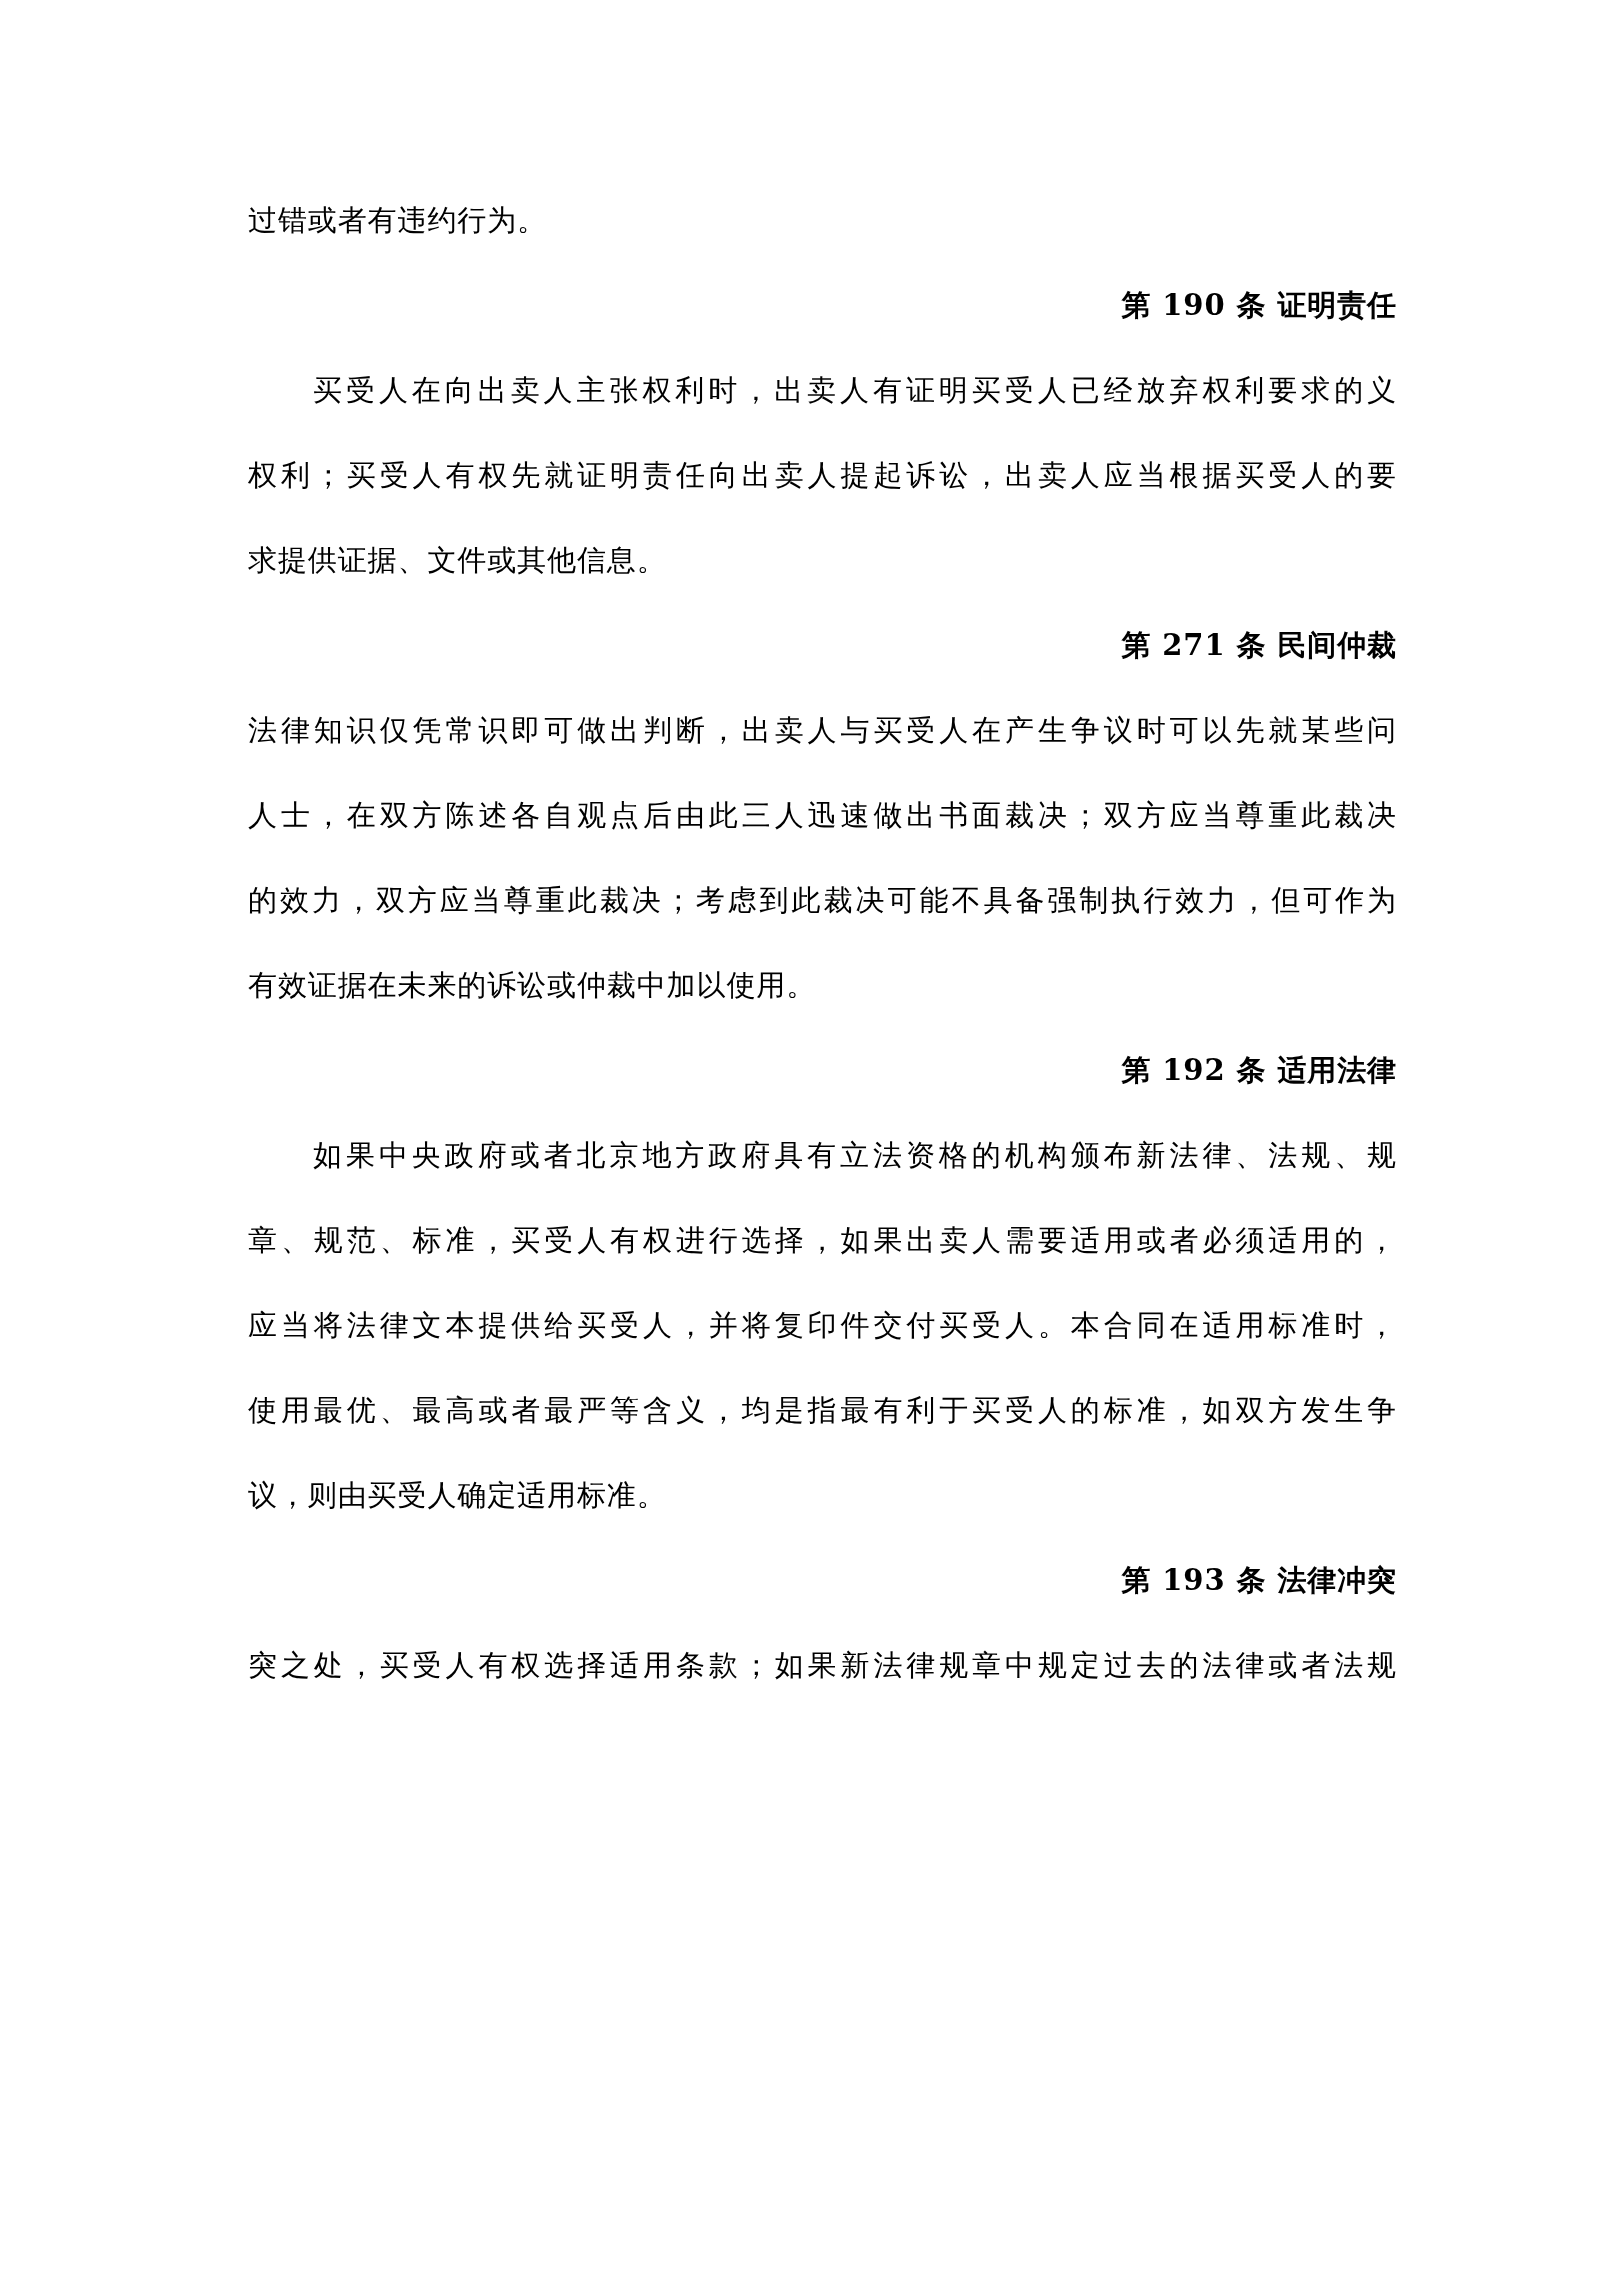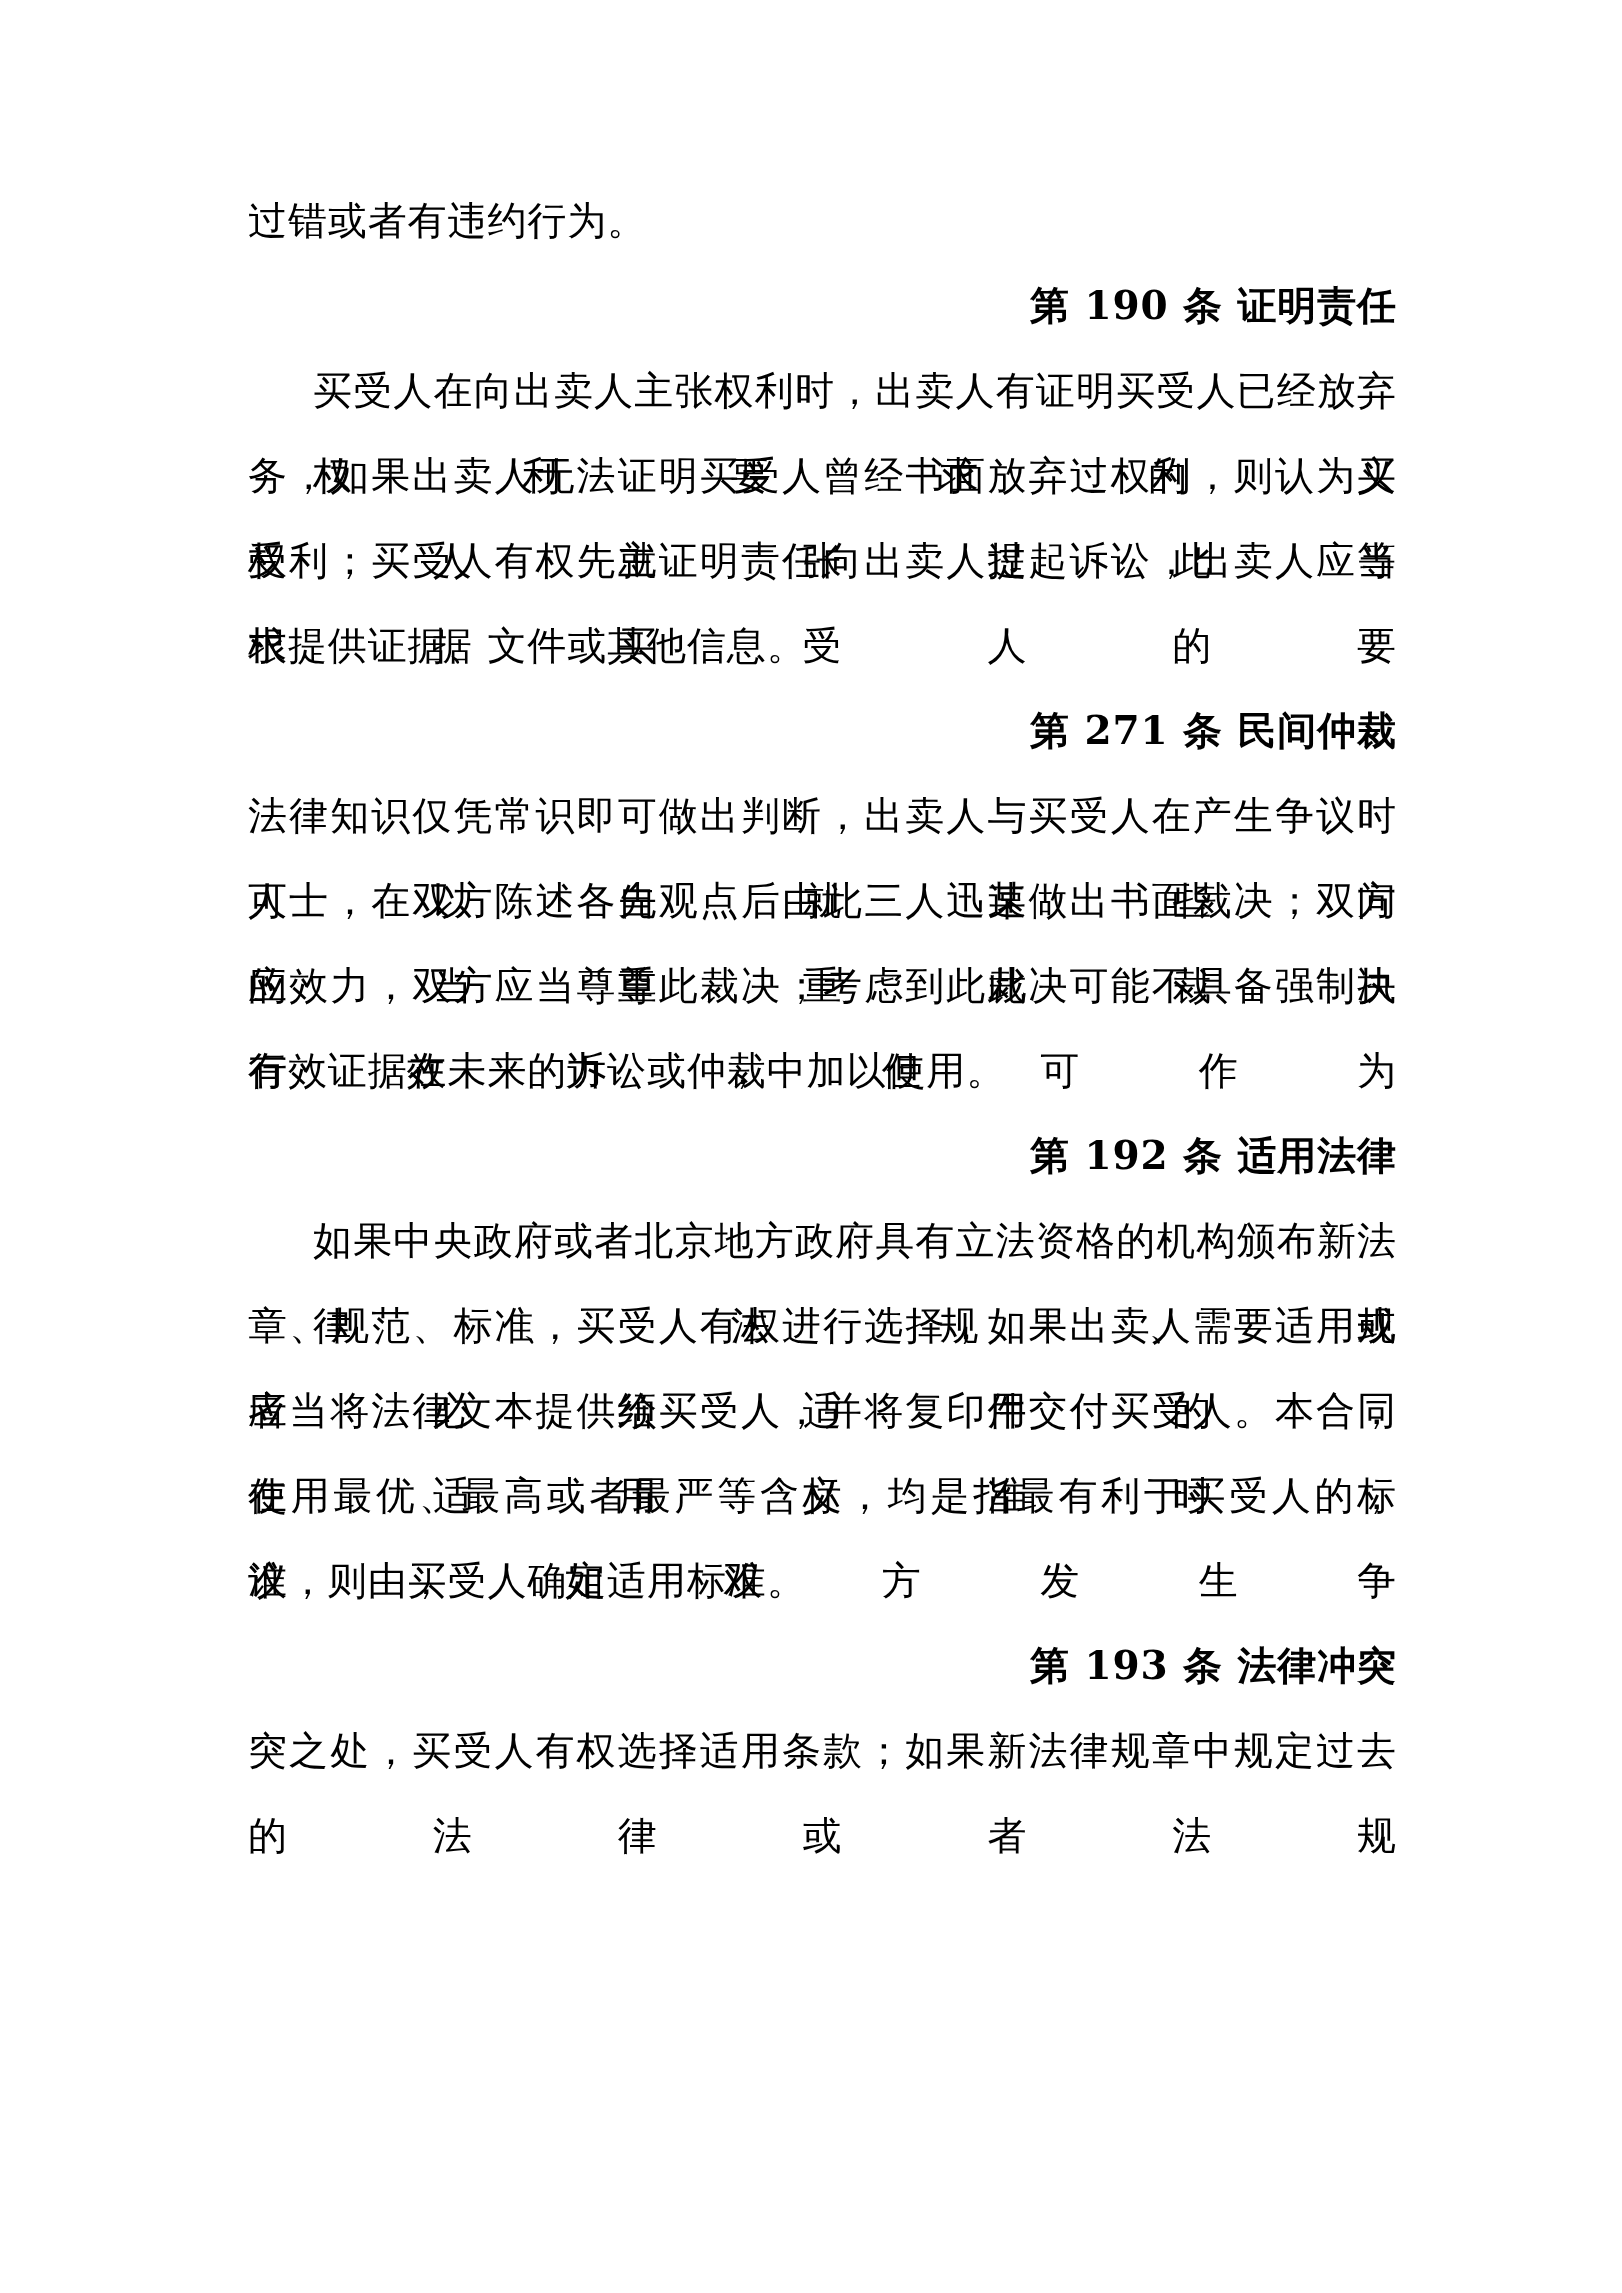--- a/index.html
+++ b/index.html
@@ -16,21 +16,21 @@
     font-family: "DejaVu Serif", "Liberation Serif", serif;
     overflow: hidden;
   }
   .content {
     position: absolute;
     left: 248px;
     top: 178px;
     width: 1149px;
   }
   .line {
-    font-size: 39px;
+    font-size: 29px;
     line-height: 85px;
     height: 85px;
     letter-spacing: 0.9px;
     text-align: left;
   }
   
   .line.fill {
     text-align: justify;
     text-align-last: justify;
   }
@@ -52,21 +52,20 @@
     <div class="block paragraph">
       <div class="line">过错或者有违约行为。</div>
     </div>
 
     <div class="block heading">
       <div class="line indent">第 190 条  证明责任</div>
     </div>
 
     <div class="block paragraph">
       <div class="line indent fill">买受人在向出卖人主张权利时，出卖人有证明买受人已经放弃权利要求的义</div>
-      <div class="line fill">务，如果出卖人无法证明买受人曾经书面放弃过权利，则认为买受人主张过此等</div>
       <div class="line fill">权利；买受人有权先就证明责任向出卖人提起诉讼，出卖人应当根据买受人的要</div>
       <div class="line">求提供证据、文件或其他信息。</div>
     </div>
 
     <div class="block heading">
       <div class="line indent">第 271 条  民间仲裁</div>
     </div>
 
     <div class="block paragraph">
       <div class="line fill">法律知识仅凭常识即可做出判断，出卖人与买受人在产生争议时可以先就某些问</div>

